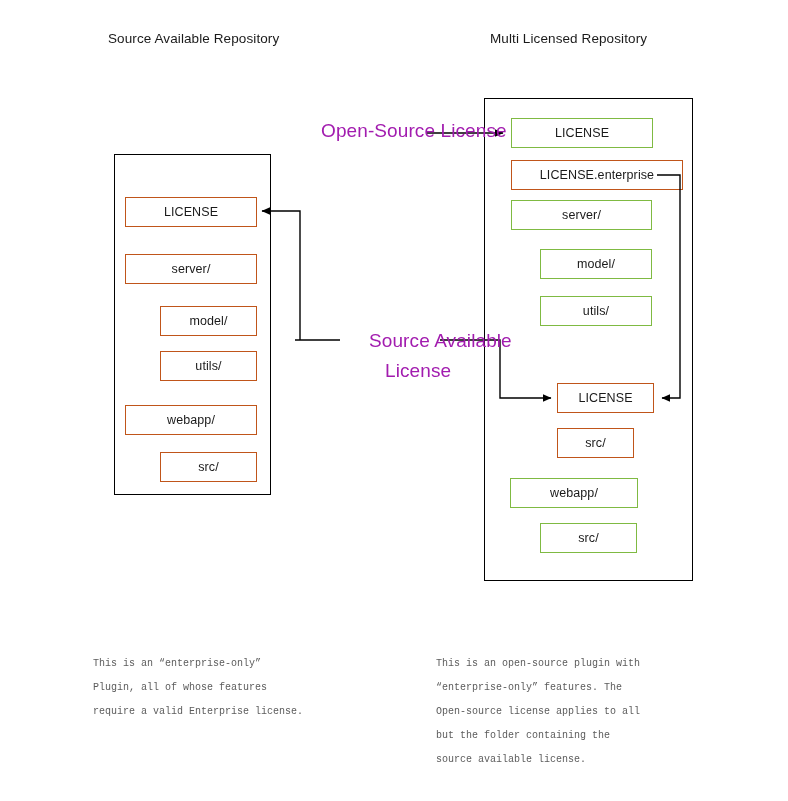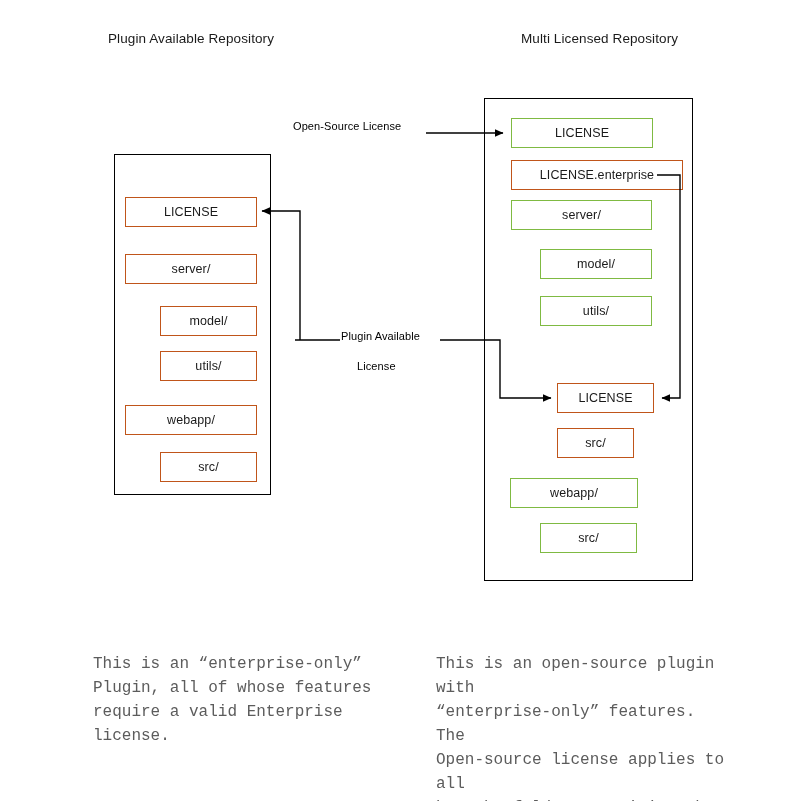--- a/index.html
+++ b/index.html
@@ -16,21 +16,21 @@
     overflow: hidden;
   }
   .repo-title {
     position: absolute;
     font-size: 13.5px;
     color: #1a1a1a;
     white-space: nowrap;
     letter-spacing: 0.1px;
   }
   #title-left  { left: 108px; top: 31px; }
-  #title-right { left: 521px; top: 31px; }
+  #title-right { left: 490px; top: 31px; }
 
   .repo-outer {
     position: absolute;
     border: 1.6px solid #000000;
     background: transparent;
     box-sizing: border-box;
   }
   #repo-left-box  { left: 114px; top: 154px; width: 157px; height: 341px; }
   #repo-right-box { left: 484px; top: 98px;  width: 209px; height: 483px; }
 
@@ -44,33 +44,34 @@
     justify-content: center;
     font-size: 12.5px;
     color: #1a1a1a;
     white-space: nowrap;
     letter-spacing: 0.1px;
   }
   .file-box.green { border-color: #7fba42; }
 
   .edge-label {
     position: absolute;
-    font-size: 11px;
-    color: #000000;
+    font-size: 19px;
+    color: #a21caf;
     white-space: nowrap;
     letter-spacing: 0.1px;
+    margin-left: 28px;
   }
   #label-open-source { left: 293px; top: 120px; }
   #label-source-avail-1 { left: 341px; top: 330px; }
   #label-source-avail-2 { left: 357px; top: 360px; }
 
   .caption {
     position: absolute;
     font-family: "Liberation Mono", "DejaVu Sans Mono", monospace;
-    font-size: 16px;
+    font-size: 10px;
     line-height: 24px;
     color: #5c5c5c;
     white-space: pre-line;
   }
   #caption-left  { left: 93px;  top: 652px; width: 310px; }
   #caption-right { left: 428px; top: 652px; width: 290px; margin-left: 8px; }
 
   svg.overlay {
     position: absolute;
     left: 0;
@@ -78,21 +79,21 @@
     width: 788px;
     height: 801px;
     pointer-events: none;
   }
 </style>
 </head>
 <body>
 
 <div id="canvas">
 
-  <div class="repo-title" id="title-left">Plugin Available Repository</div>
+  <div class="repo-title" id="title-left">Source Available Repository</div>
 
   <div class="repo-title" id="title-right">Multi Licensed Repository</div>
 
   <div class="repo-outer" id="repo-left-box"></div>
 
   <div class="repo-outer" id="repo-right-box"></div>
 
   <div class="file-box" style="left:125px; top:197px; width:132px; height:30px;">LICENSE</div>
   <div class="file-box" style="left:125px; top:254px; width:132px; height:30px;">server/</div>
   <div class="file-box" style="left:160px; top:306px; width:97px; height:30px;">model/</div>
@@ -122,21 +123,21 @@
     <path d="M300,340 L300,211 L262,211" stroke="#000000" stroke-width="1.4" fill="none" marker-end="url(#arrowBlack)"></path>
     <path d="M295,340 L340,340" stroke="#000000" stroke-width="1.4" fill="none"></path>
 
     <path d="M440,340 L500,340 L500,398 L551,398" stroke="#000000" stroke-width="1.4" fill="none" marker-end="url(#arrowBlack)"></path>
 
     <path d="M657,175 L680,175 L680,398 L662,398" stroke="#000000" stroke-width="1.4" fill="none" marker-end="url(#arrowBlack)"></path>
   </svg>
 
   <div class="edge-label" id="label-open-source">Open-Source License</div>
 
-  <div class="edge-label" id="label-source-avail-1">Plugin Available</div>
+  <div class="edge-label" id="label-source-avail-1">Source Available</div>
 
   <div class="edge-label" id="label-source-avail-2">License</div>
 
   <div class="caption" id="caption-left">This is an “enterprise-only”
 Plugin, all of whose features
 require a valid Enterprise license.</div>
 
   <div class="caption" id="caption-right">This is an open-source plugin with
 “enterprise-only” features. The
 Open-source license applies to all

